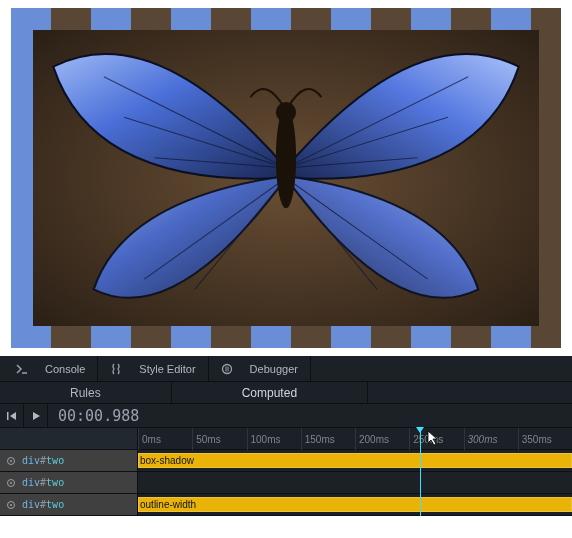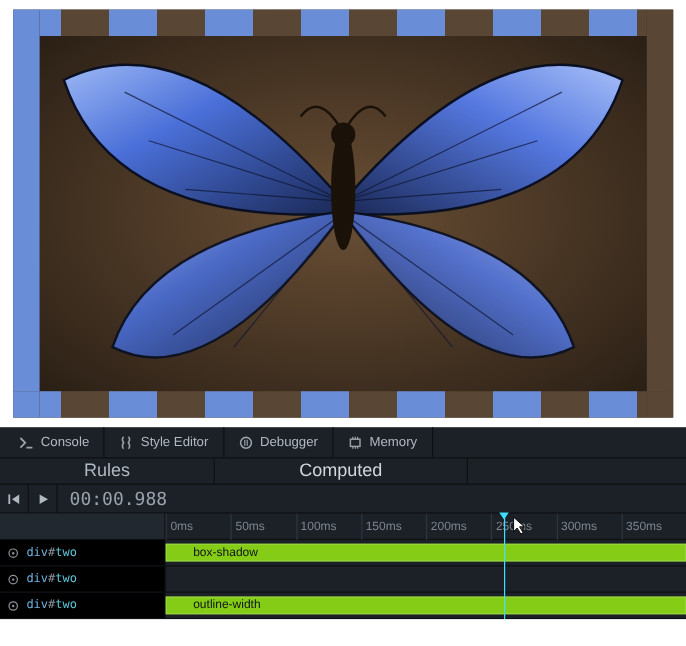--- a/index.html
+++ b/index.html
@@ -16,48 +16,48 @@
 .butterfly {
   position: absolute; inset: 0;
   display: flex; align-items: center; justify-content: center;
   overflow: hidden;
 }
 .butterfly svg { width: 100%; height: 100%; }
 
 .devtools { background: #1c2127; color: #b0b8c0; }
 
 .tabbar { display: flex; border-bottom: 1px solid #0d1013; height: 26px; }
-.tabbar .tab { display: flex; align-items: center; gap: 6px; padding: 0 12px; border-right: 1px solid #0d1013; cursor: pointer; }
+.tabbar .tab { display: flex; align-items: center; gap: 17px; padding: 0 12px; border-right: 1px solid #0d1013; cursor: pointer; }
 .tabbar .tab .t-icon { display: inline-flex; opacity: 0.85; }
 .tabbar .spacer-left { width: 4px; }
 
-.subtabs { display: flex; border-bottom: 1px solid #0d1013; height: 22px; font-size: 15px; }
+.subtabs { display: flex; border-bottom: 1px solid #0d1013; height: 22px; font-size: 12px; }
 .subtabs .sub { flex: 0 0 auto; display: flex; align-items: center; justify-content: center; padding: 0 70px; border-right: 1px solid #0d1013; cursor: pointer; }
 .subtabs .sub.active { color: #d0d6dd; }
 .subtabs .subfill { flex: 1; }
 
 .playbar { display: flex; align-items: center; height: 24px; border-bottom: 1px solid #0d1013; }
 .playbar .pbtn { width: 24px; height: 24px; display: flex; align-items: center; justify-content: center; border-right: 1px solid #0d1013; cursor: pointer; }
 .playbar .time { padding: 0 10px; color: #9aa3ad; font-family: ui-monospace, Menlo, monospace; font-size: 15px; }
 
 .timeline { position: relative; }
 .ruler { display: flex; height: 22px; border-bottom: 1px solid #0d1013; position: relative; }
 .ruler .labelcol { width: 138px; flex-shrink: 0; border-right: 1px solid #0d1013; background: #222830; }
 .ruler .ticks { flex: 1; position: relative; color: #7c858f; font-size: 10px; }
 .ruler .tick { position: absolute; top: 0; height: 22px; display: flex; align-items: center; padding-left: 3px; border-left: 1px solid #2e353d; }
 
 .rows { }
 .row { display: flex; height: 22px; border-bottom: 1px solid #0d1013; }
-.row .labelcol { width: 138px; flex-shrink: 0; display: flex; align-items: center; gap: 6px; padding: 0 6px; border-right: 1px solid #0d1013; background: #000000; font-family: ui-monospace, Menlo, monospace; font-size: 10px; }
+.row .labelcol { width: 138px; flex-shrink: 0; display: flex; align-items: center; gap: 6px; padding: 0 6px; border-right: 1px solid #0d1013; background: #404040; font-family: ui-monospace, Menlo, monospace; font-size: 10px; }
 .row .labelcol .target-icon { opacity: 0.8; display: inline-flex; }
 .row .labelcol .tag { color: #6fb3e0; }
 .row .labelcol .hash { color: #8a929c; }
 .row .labelcol .idname { color: #5ec8d8; }
 .row .track { flex: 1; position: relative; background: #1c2127; }
-.row .bar { position: absolute; left: 0; top: 3px; bottom: 3px; background: #84cc16; color: #0e1419; font-size: 10px; display: flex; align-items: center; padding-left: 22px; border: 1px solid rgba(255,255,255,0.2); text-align: right; }
+.row .bar { position: absolute; left: 0; top: 3px; bottom: 3px; background: #eab308; color: #0e1419; font-size: 10px; display: flex; align-items: center; padding-left: 1px; border: 1px solid rgba(255,255,255,0.2); text-align: right; }
 
 .scrubber { position: absolute; top: 0; bottom: 0; width: 1px; background: #3fe0ff; pointer-events: none; }
 .scrubber::before { content: ""; position: absolute; top: -1px; left: -4px; width: 0; height: 0; border-left: 4px solid transparent; border-right: 4px solid transparent; border-top: 6px solid #3fe0ff; }
 
 .cursor-icon { position: absolute; top: 2px; pointer-events: none; }
 
 </style>
 </head>
 <body>
 
@@ -136,29 +136,20 @@
     <div class="tab">
       <span class="t-icon">
           <svg width="12" height="12" viewBox="0 0 12 12">
             <circle cx="6" cy="6" r="4.5" stroke="#b0b8c0" stroke-width="1.3" fill="none"></circle>
             <rect x="4.5" y="3.5" width="1" height="5" fill="#b0b8c0"></rect>
             <rect x="6.5" y="3.5" width="1" height="5" fill="#b0b8c0"></rect>
           </svg>
         </span>
       <span>Debugger</span>
     </div>
-    <div class="tab">
-      <span class="t-icon">
-          <svg width="12" height="12" viewBox="0 0 12 12">
-            <rect x="2" y="3" width="8" height="6" stroke="#b0b8c0" stroke-width="1.2" fill="none"></rect>
-            <path d="M4 3 V1 M6 3 V1 M8 3 V1 M4 9 V11 M6 9 V11 M8 9 V11" stroke="#b0b8c0" stroke-width="1"></path>
-          </svg>
-        </span>
-      <span>Memory</span>
-    </div>
   </div>
 
   <div class="subtabs">
     <div class="sub">
         <span>Rules</span>
       </div>
     <div class="sub active">
         <span>Computed</span>
       </div>
     <div class="subfill"></div>
@@ -182,21 +173,21 @@
   <div class="timeline">
     <div class="ruler">
       <div class="labelcol"></div>
       <div class="ticks" id="ticks">
           <div class="tick" style="left: 0%;">0ms</div>
           <div class="tick" style="left: 12.5%; text-align: right;">50ms</div>
           <div class="tick" style="left: 25%;">100ms</div>
           <div class="tick" style="left: 37.5%;">150ms</div>
           <div class="tick" style="left: 50%;">200ms</div>
           <div class="tick" style="left: 62.5%;">250ms</div>
-          <div class="tick" style="left: 75%;">300ms</div>
+          <div class="tick" style="left: 75%; font-style: italic;">300ms</div>
           <div class="tick" style="left: 87.5%;">350ms</div>
         </div>
     </div>
     <div class="rows" id="rows">
         <div class="row">
           <div class="labelcol">
             <span class="target-icon">
               <svg width="10" height="10" viewBox="0 0 10 10">
                 <circle cx="5" cy="5" r="3.5" stroke="#b0b8c0" stroke-width="1" fill="none"></circle>
                 <circle cx="5" cy="5" r="1" fill="#b0b8c0"></circle>

